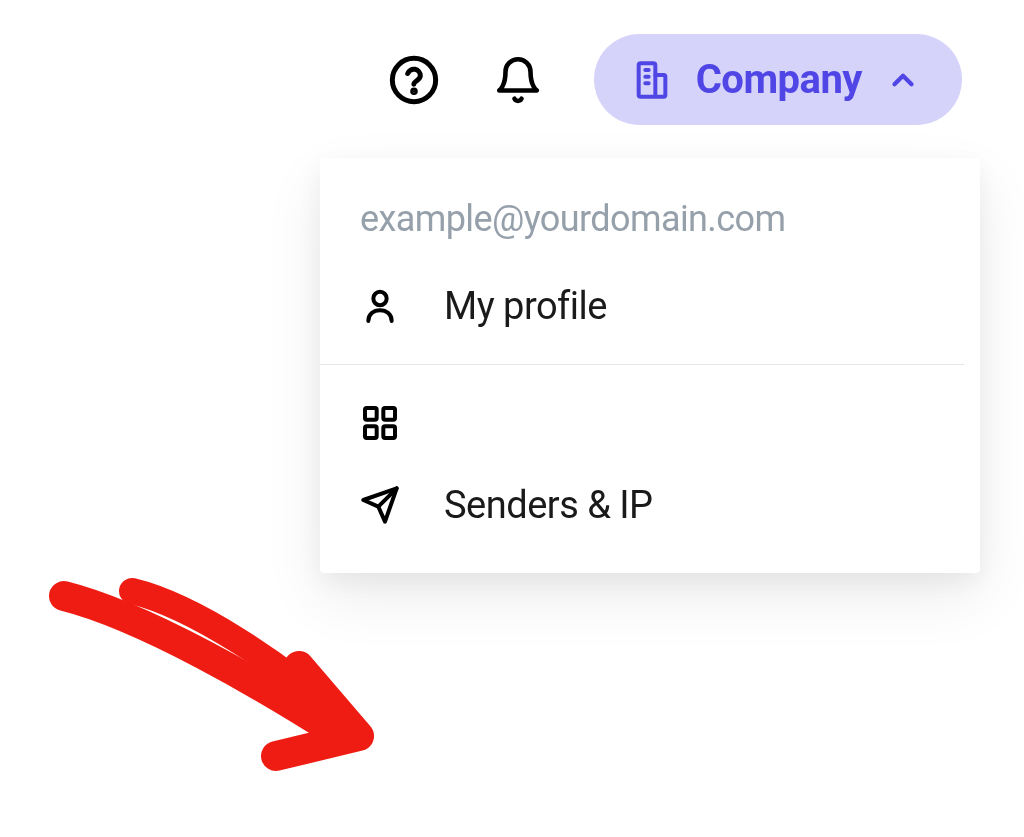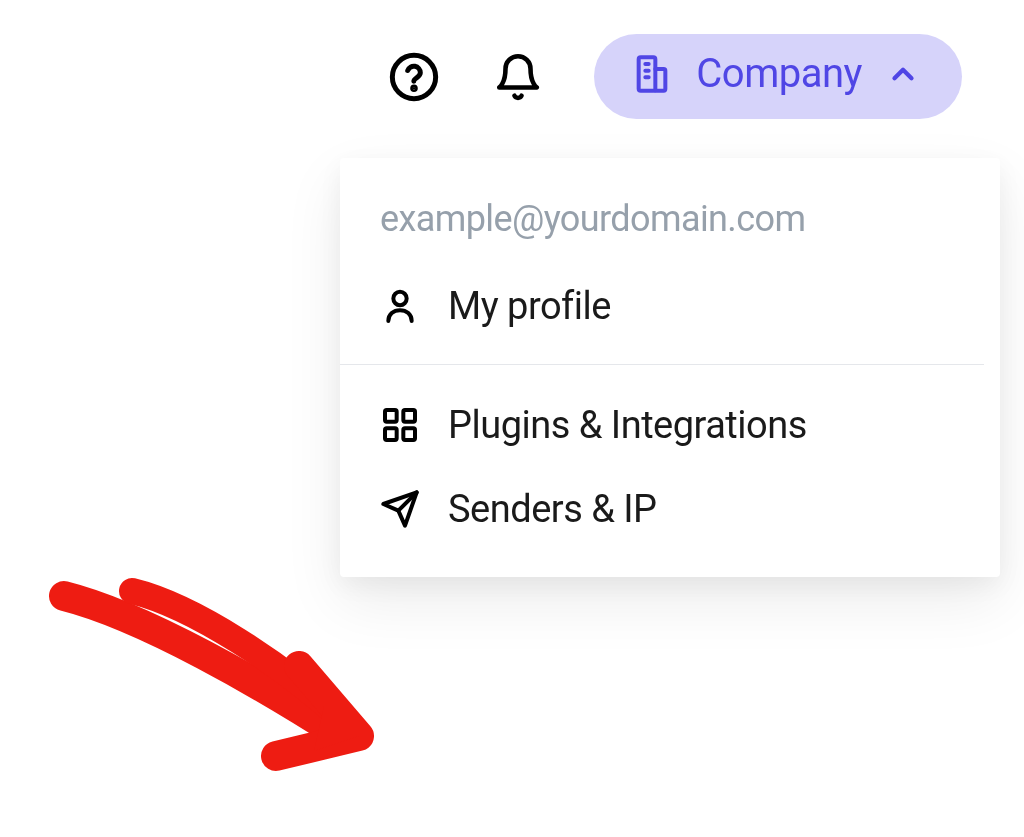--- a/index.html
+++ b/index.html
@@ -26,49 +26,49 @@
       align-items: center;
       justify-content: center;
       cursor: pointer;
     }
     .company-pill {
       display: flex;
       align-items: center;
       gap: 24px;
       background: #d6d3fa;
       color: #5046e5;
-      padding: 16px 42px 22px 38px;
+      padding: 22px 42px 22px 38px;
       border-radius: 50px;
       font-size: 40px;
-      font-weight: 400;
+      font-weight: 700;
       cursor: pointer;
       letter-spacing: -0.5px;
     }
     .company-pill svg { flex-shrink: 0; }
     .dropdown {
       position: absolute;
       top: 158px;
-      left: 340px;
+      left: 320px;
       width: 660px;
       background: #fff;
       box-shadow: 0 24px 60px rgba(0,0,0,0.08), 0 8px 24px rgba(0,0,0,0.05);
       border-radius: 4px;
       padding: 26px 16px 26px 0;
     }
     .dropdown-email {
       color: #96a0ab;
       font-size: 36px;
       font-weight: 400;
       padding: 14px 40px 24px 40px;
       letter-spacing: -0.6px;
     }
     .dropdown-item {
       display: flex;
       align-items: center;
-      gap: 28px;
+      gap: 44px;
       padding: 20px 40px;
       cursor: pointer;
       color: #1a1a1a;
       font-size: 38px;
       font-weight: 400;
       letter-spacing: -0.5px;
     }
     .dropdown-item svg { flex-shrink: 0; }
     .divider {
       height: 1px;
@@ -128,21 +128,20 @@
 
   <div class="divider"></div>
 
   <div class="dropdown-item">
     <svg width="40" height="40" viewBox="0 0 24 24" fill="none" stroke="#000" stroke-width="2.4" stroke-linecap="round" stroke-linejoin="round">
       <rect x="3" y="3" width="7" height="7" rx="1"></rect>
       <rect x="14" y="3" width="7" height="7" rx="1"></rect>
       <rect x="3" y="14" width="7" height="7" rx="1"></rect>
       <rect x="14" y="14" width="7" height="7" rx="1"></rect>
     </svg>
-    <span>Plugins &amp; Integrations</span>
   </div>
 
   <div class="dropdown-item">
     <svg width="40" height="40" viewBox="0 0 24 24" fill="none" stroke="#000" stroke-width="2.4" stroke-linecap="round" stroke-linejoin="round">
       <path d="M22 2 11 13"></path>
       <path d="M22 2 15 22l-4-9-9-4 20-7z"></path>
     </svg>
     <span>Senders &amp; IP</span>
   </div>
 

